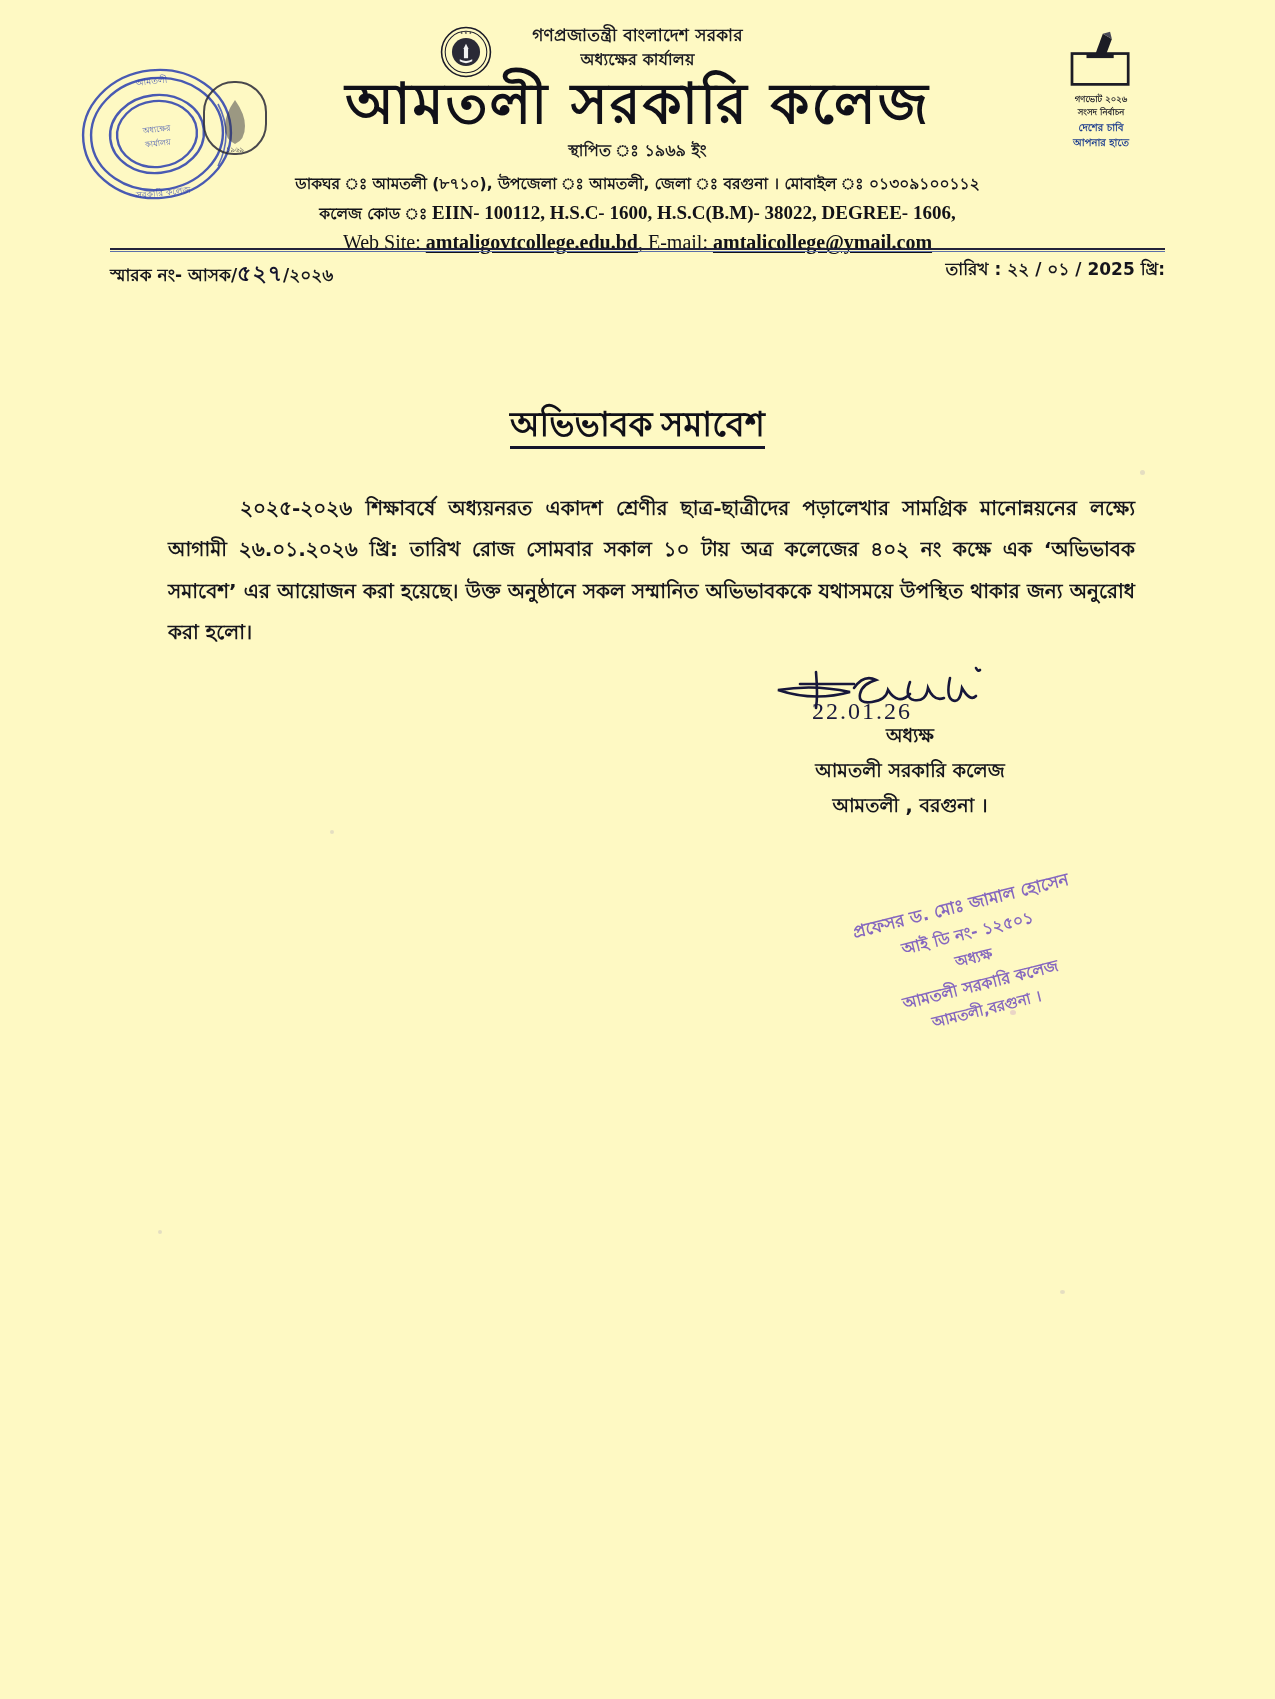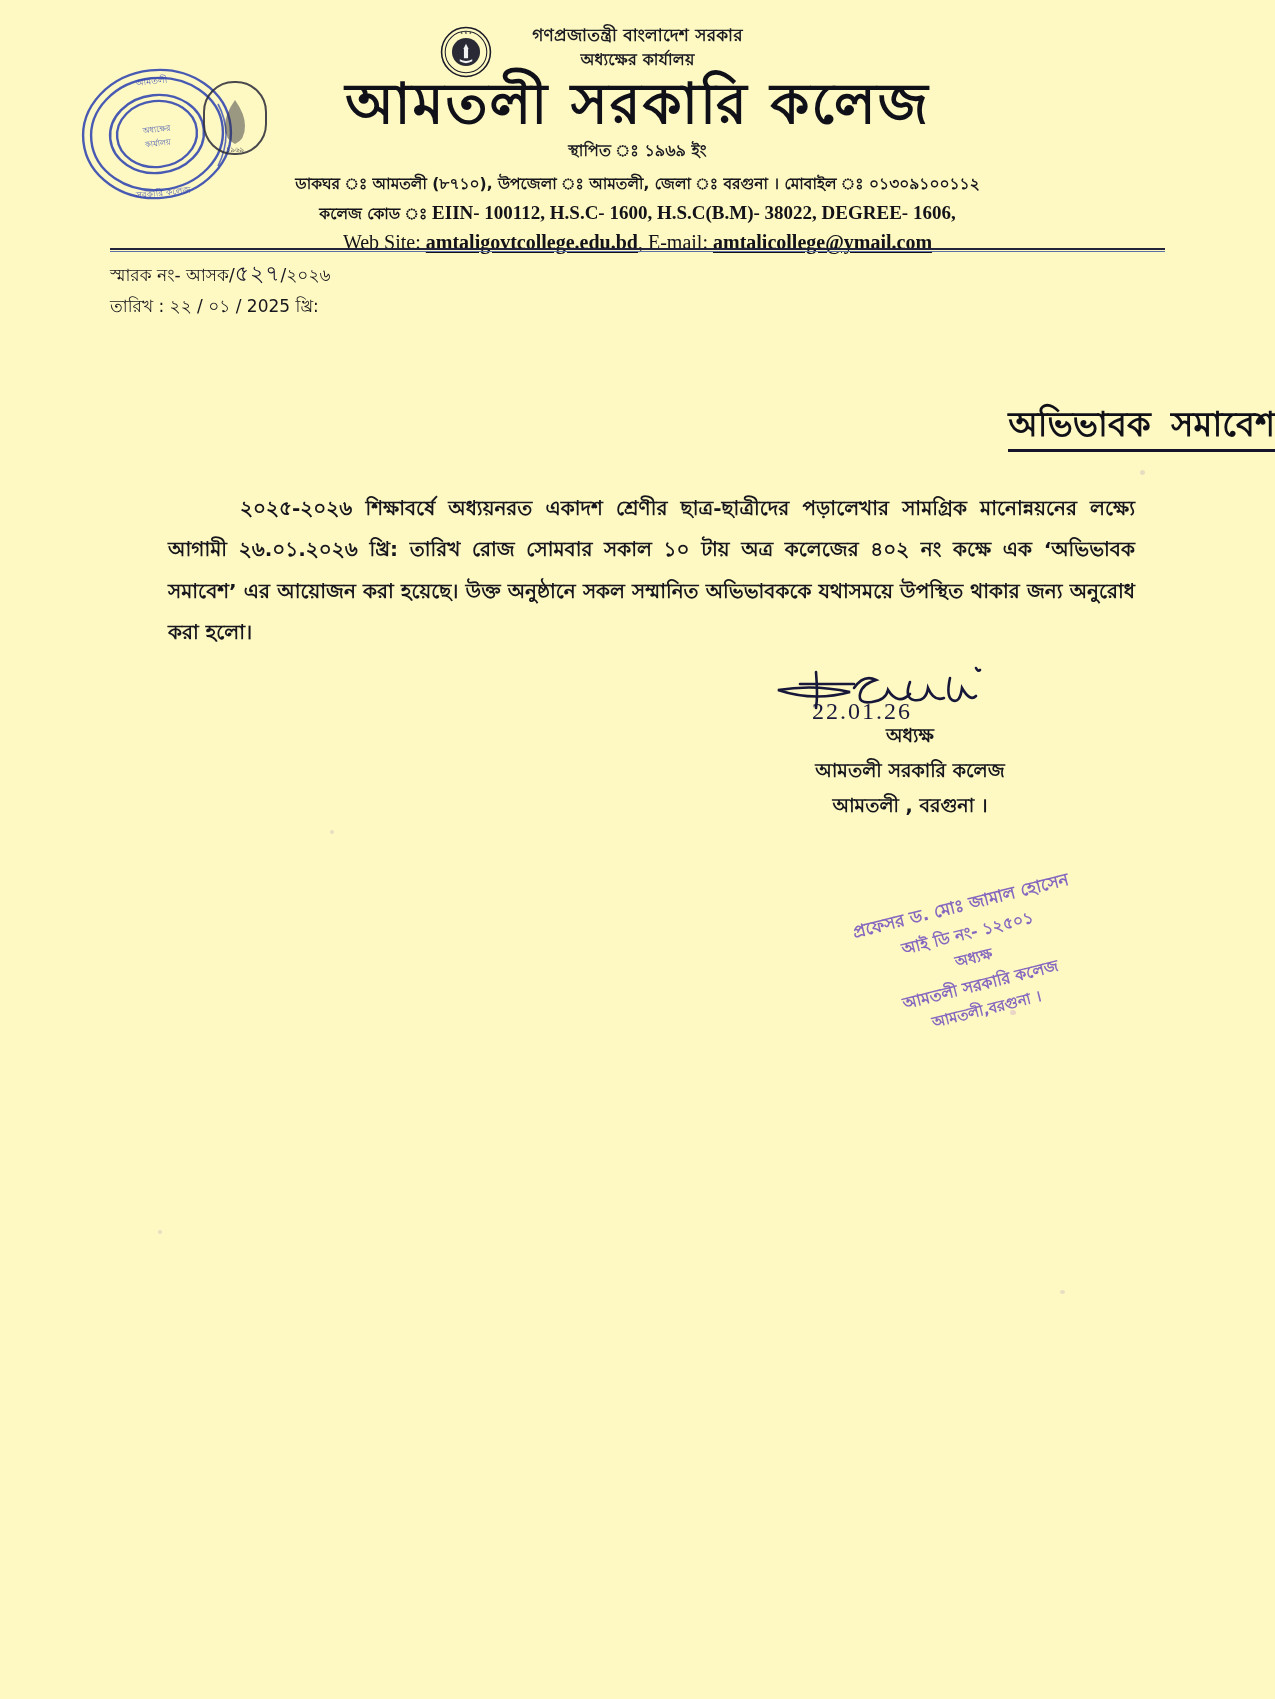--- a/index.html
+++ b/index.html
@@ -139,37 +139,36 @@
 
   
   .memo-row {
     position: absolute;
     left: 110px; right: 110px; top: 256px;
     display: flex;
     justify-content: space-between;
     align-items: flex-start;
     font-family: "DejaVu Sans", sans-serif;
     font-size: 17px;
-    font-weight: 400;
+    font-weight: 700;
     color: #16161c;
-    flex-direction: column;
   }
   .memo-no .hand {
     font-family: "Liberation Serif", serif;
     font-size: 22px;
     color: #14142c;
     letter-spacing: 1px;
   }
 
   
   .notice-title {
     position: absolute;
     left: 0; right: 0; top: 398px;
-    text-align: right;
-    font-family: Liberation Mono, monospace;
+    text-align: center;
+    font-family: Liberation Serif, serif;
     font-size: 34px;
     font-weight: 700;
     color: #101018;
   }
   .notice-title span {
     border-bottom: 3px solid #15152b;
     padding-bottom: 3px;
   }
 
   .body-text {
@@ -264,20 +263,32 @@
   <svg class="emblem" viewBox="0 0 100 100">
     <circle cx="50" cy="50" r="47" fill="none" stroke="#1b1b28" stroke-width="3"></circle>
     <circle cx="50" cy="50" r="40" fill="none" stroke="#1b1b28" stroke-width="2"></circle>
     <circle cx="50" cy="50" r="27" fill="#2a2a36"></circle>
     <path d="M50 34 l5 10 h-10 z" fill="#f2f2f2"></path>
     <rect x="46" y="42" width="8" height="20" fill="#f2f2f2"></rect>
     <path d="M38 64 q12 7 24 0 v4 q-12 7 -24 0 z" fill="#f2f2f2"></path>
     <text x="50" y="16" font-size="7" text-anchor="middle" fill="#1b1b28" font-family="DejaVu Sans, sans-serif">★ ★ ★</text>
   </svg>
 
+  <div class="vote-logo">
+    <svg viewBox="0 0 100 64" width="92" height="58">
+      <rect x="18" y="26" width="62" height="34" fill="none" stroke="#1c1c25" stroke-width="3"></rect>
+      <rect x="34" y="26" width="30" height="5" fill="#1c1c25"></rect>
+      <path d="M44 26 L52 4 L62 10 L56 26 Z" fill="#1c1c25"></path>
+      <path d="M52 4 L60 2 L62 10 Z" fill="#4a4a58"></path>
+    </svg>
+    <div class="vl-cap">গণভোট ২০২৬</div>
+    <div class="vl-cap">সংসদ নির্বাচন</div>
+    <div class="vl-cap blue">দেশের চাবি</div>
+    <div class="vl-cap blue">আপনার হাতে</div>
+  </div>
 
   <svg class="seal" viewBox="0 0 178 152">
     <g transform="rotate(-6 89 76)" fill="none" stroke="#2a3fb0" stroke-width="2.4" opacity=".85">
       <ellipse cx="89" cy="76" rx="74" ry="64"></ellipse>
       <ellipse cx="89" cy="76" rx="66" ry="56"></ellipse>
       <ellipse cx="89" cy="76" rx="47" ry="39"></ellipse>
       <ellipse cx="89" cy="76" rx="40" ry="33"></ellipse>
     </g>
     <g transform="rotate(-6 89 76)" fill="#2a3fb0" opacity=".8" font-family="DejaVu Sans, sans-serif" font-size="9">
       <text x="89" y="26" text-anchor="middle">আমতলী</text>

